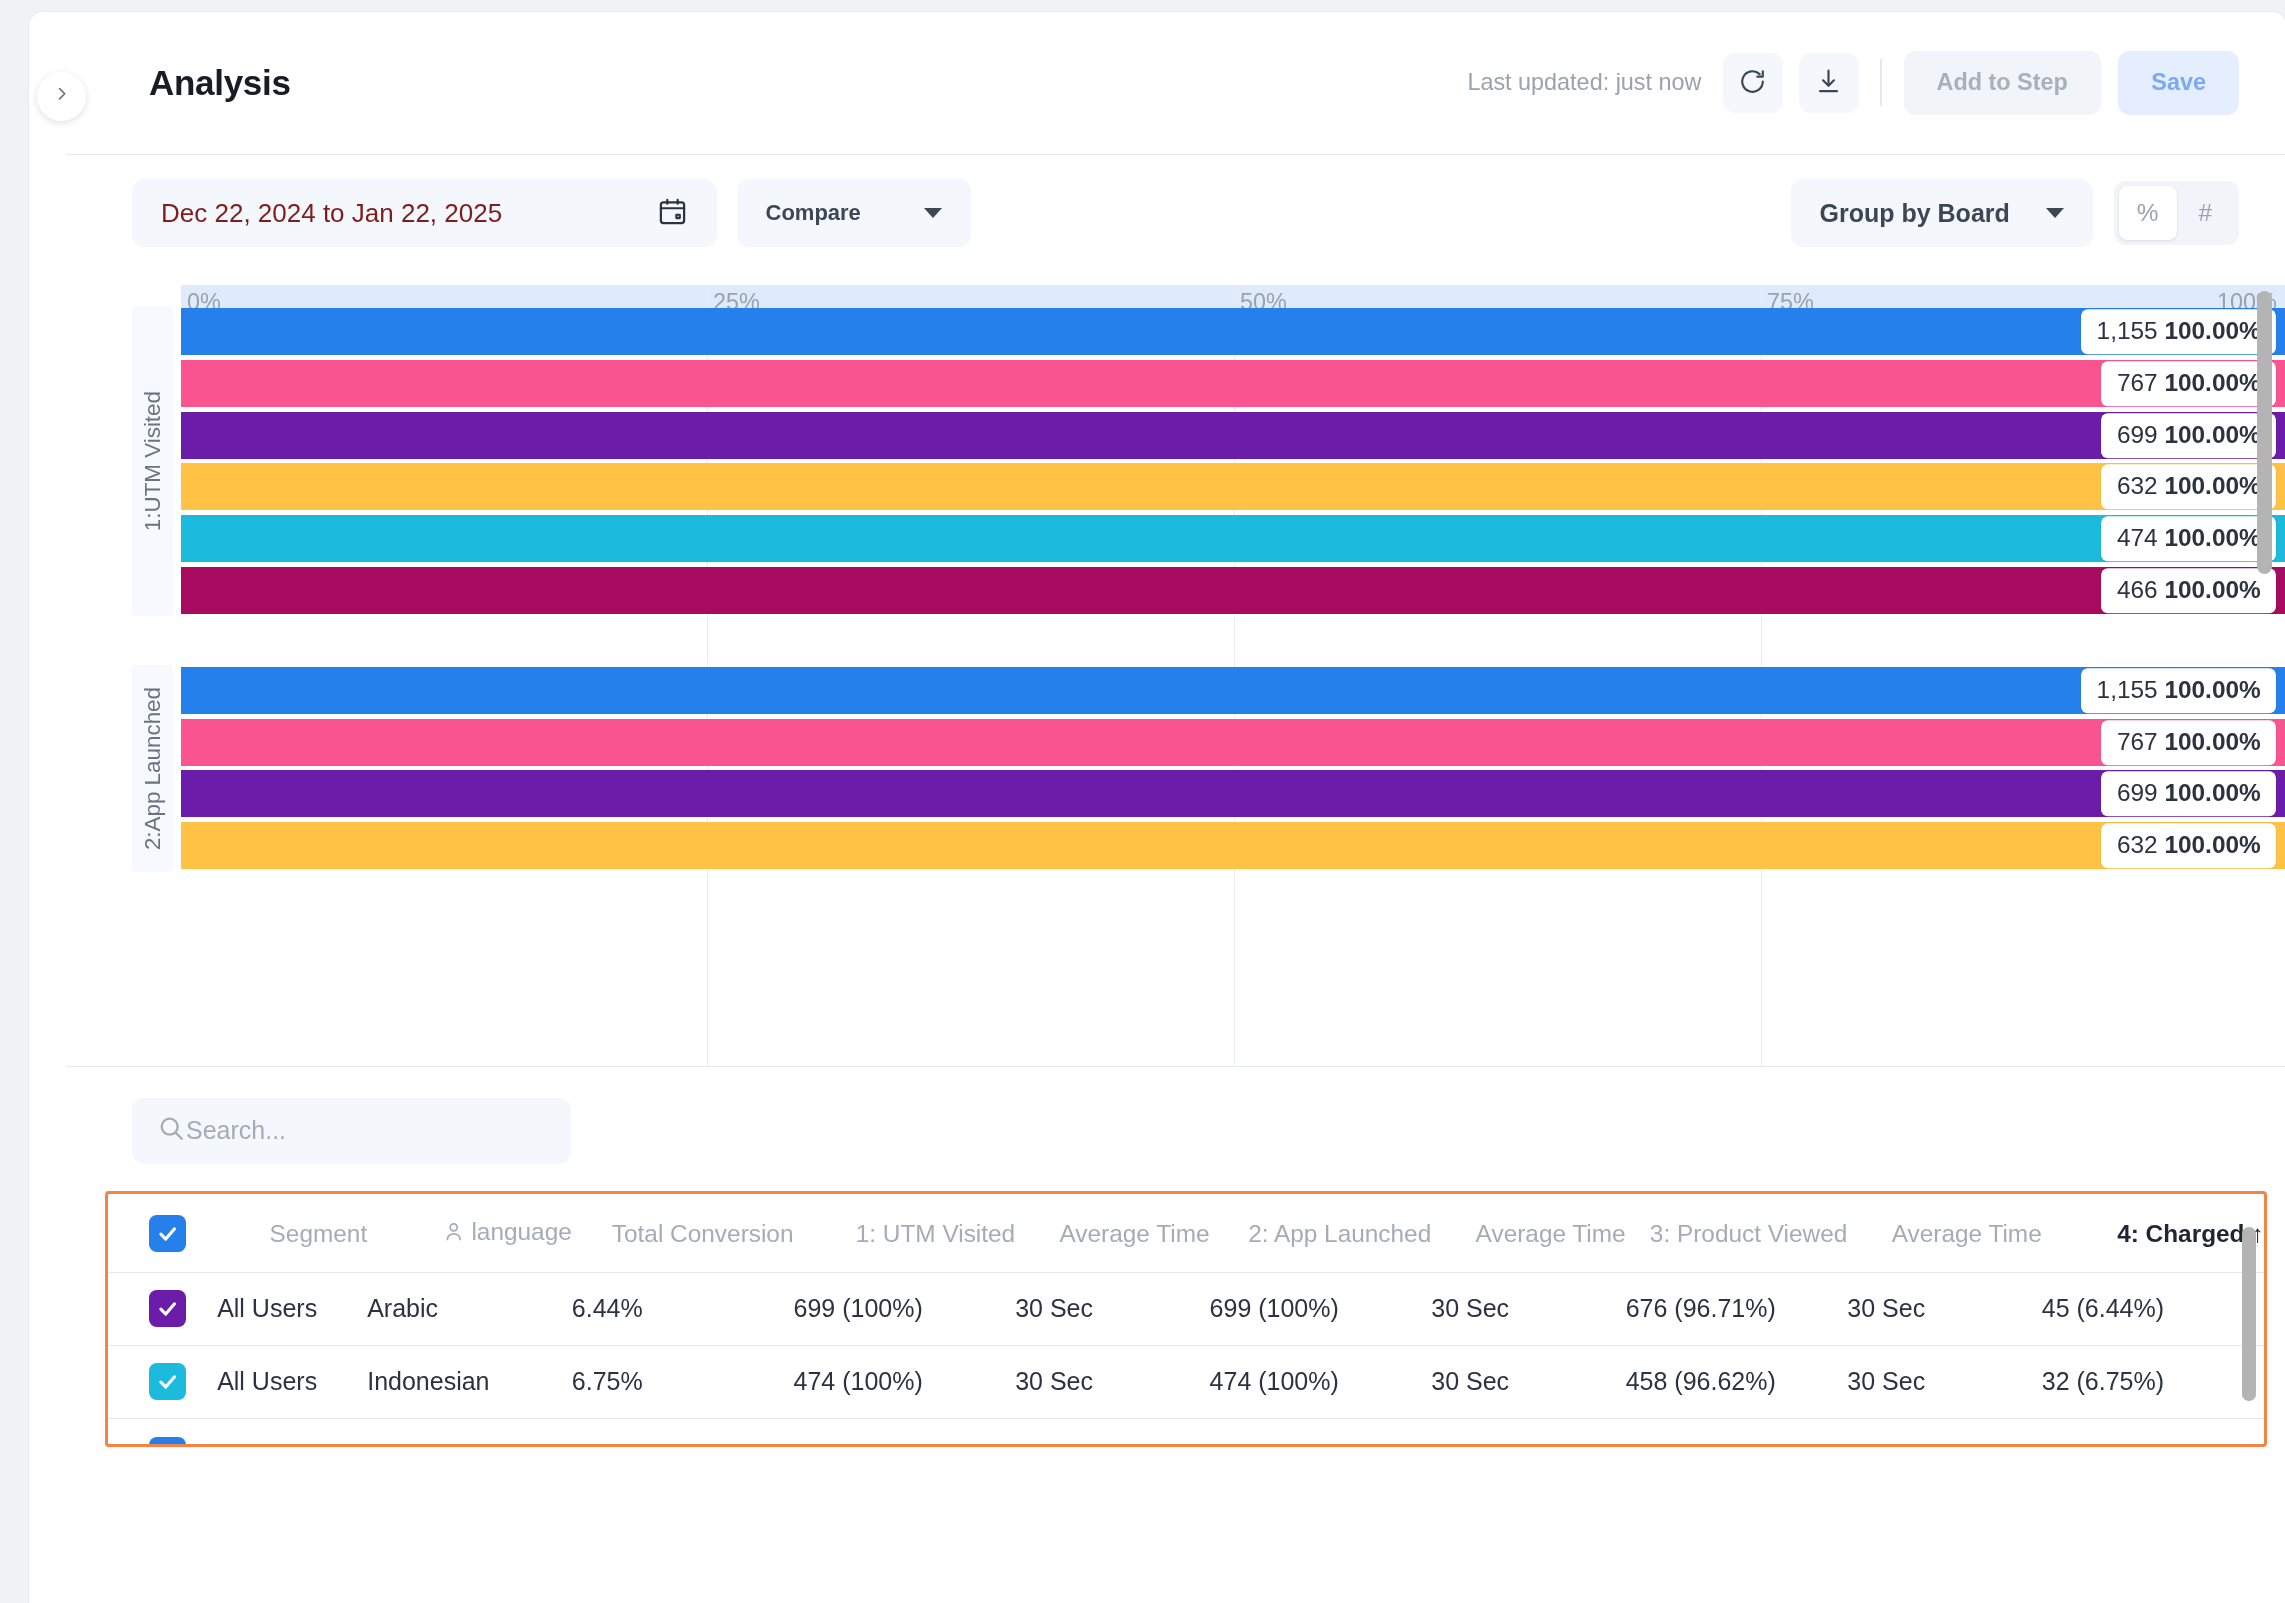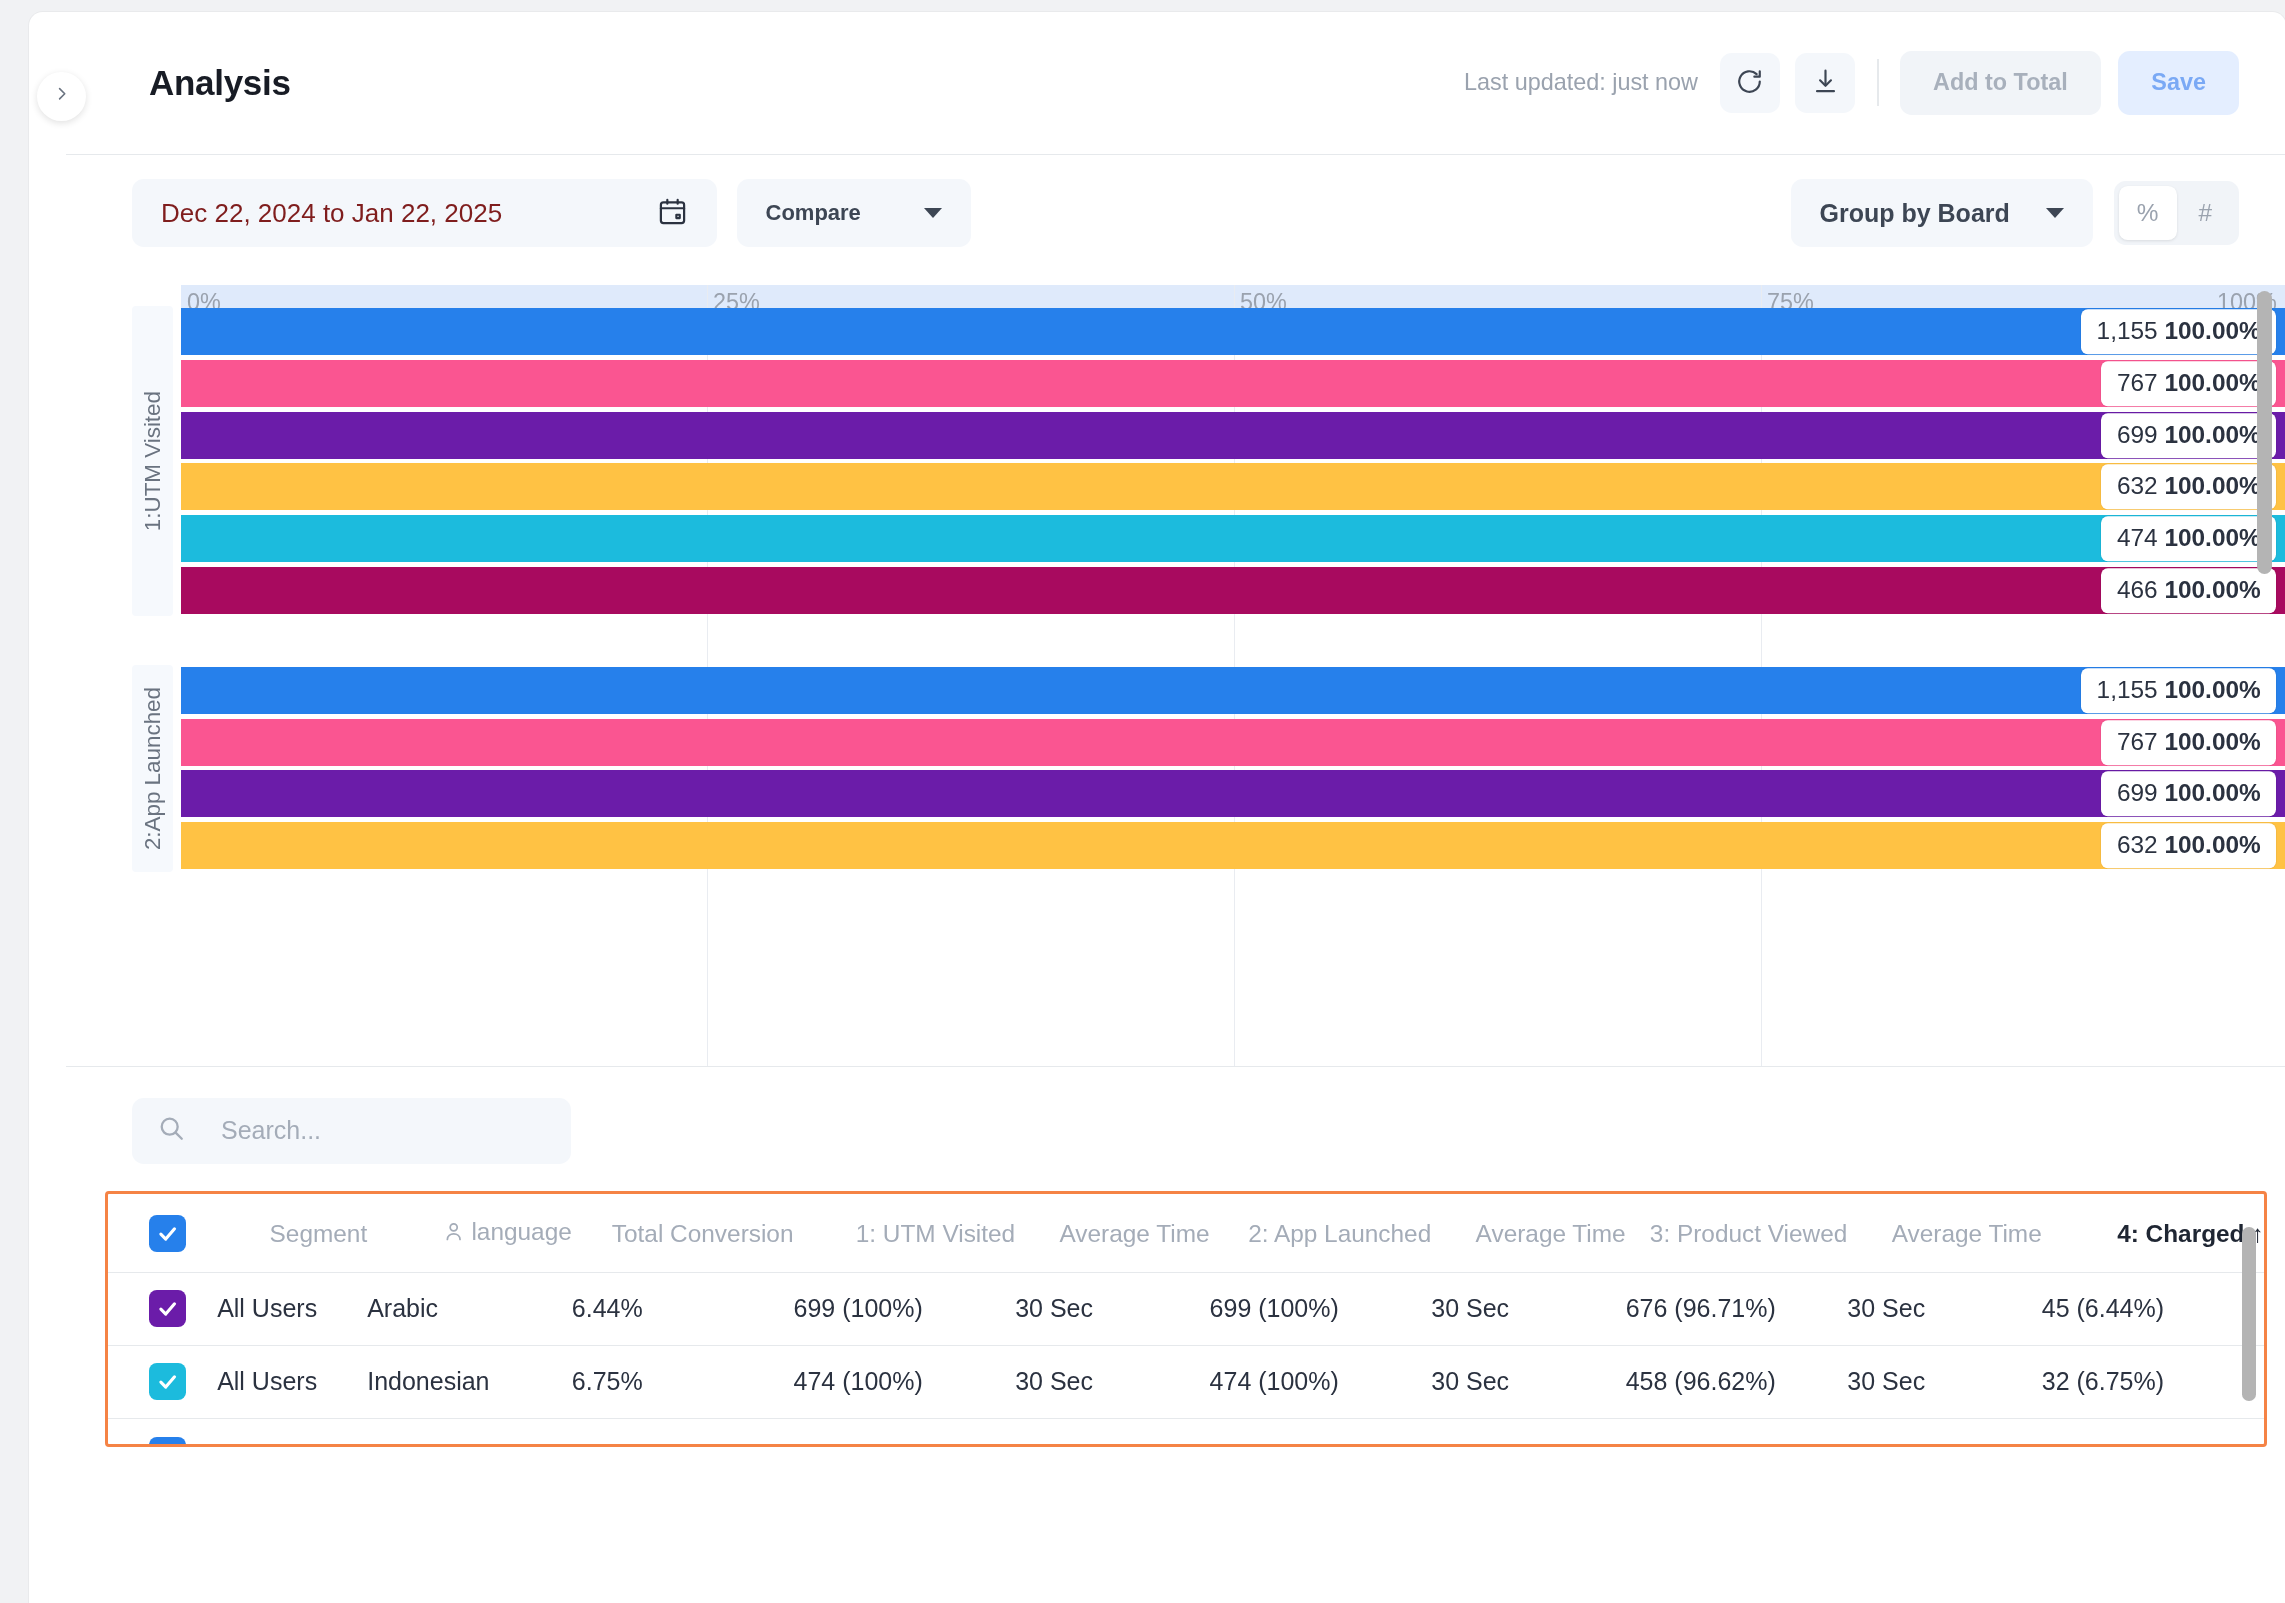--- a/index.html
+++ b/index.html
@@ -164,21 +164,21 @@
 
   
   .bottom {
     position: relative;
     padding: 0;
   }
   .search-row { padding: 31px 0 27px 66px; }
   .search-box {
     width: 439px; height: 66px;
     background: #f4f7fb; border-radius: 11.7px;
-    display: flex; align-items: center; padding: 0 25px; gap: 35px;
+    display: flex; align-items: center; padding: 0 25px; gap: 0;
     cursor: text;
   }
   .search-box svg { width: 29px; height: 29px; flex: none; }
   .search-ph { font-size: 25px; color: #a4acb8; }
 
   .table-outline {
     position: relative;
     margin-left: 39px;
     margin-right: 19.5px;
     border: 3.9px solid #f58345;
@@ -255,21 +255,21 @@
           <svg viewBox="0 0 24 24" fill="none" stroke="#3d4654" stroke-width="1.8" stroke-linecap="round" stroke-linejoin="round">
             <line x1="12" y1="3" x2="12" y2="15"></line>
             <polyline points="7.5 11 12 15.5 16.5 11"></polyline>
             <line x1="5" y1="20" x2="19" y2="20"></line>
           </svg>
         </span>
       </button>
 
       <div class="hdr-divider"></div>
 
-      <button class="btn btn-secondary">Add to Total</button>
+      <button class="btn btn-secondary">Add to Step</button>
       <button class="btn btn-primary">Save</button>
     </div>
   </div>
 
   <div class="toolbar">
     <div class="pill daterange">
       <span class="dr-text">Dec 22, 2024 to Jan 22, 2025</span>
       <span>
         <svg viewBox="0 0 24 24" fill="none" stroke="#2b3240" stroke-width="1.7" stroke-linecap="round" stroke-linejoin="round">
           <rect x="3" y="5" width="18" height="16" rx="2"></rect>

